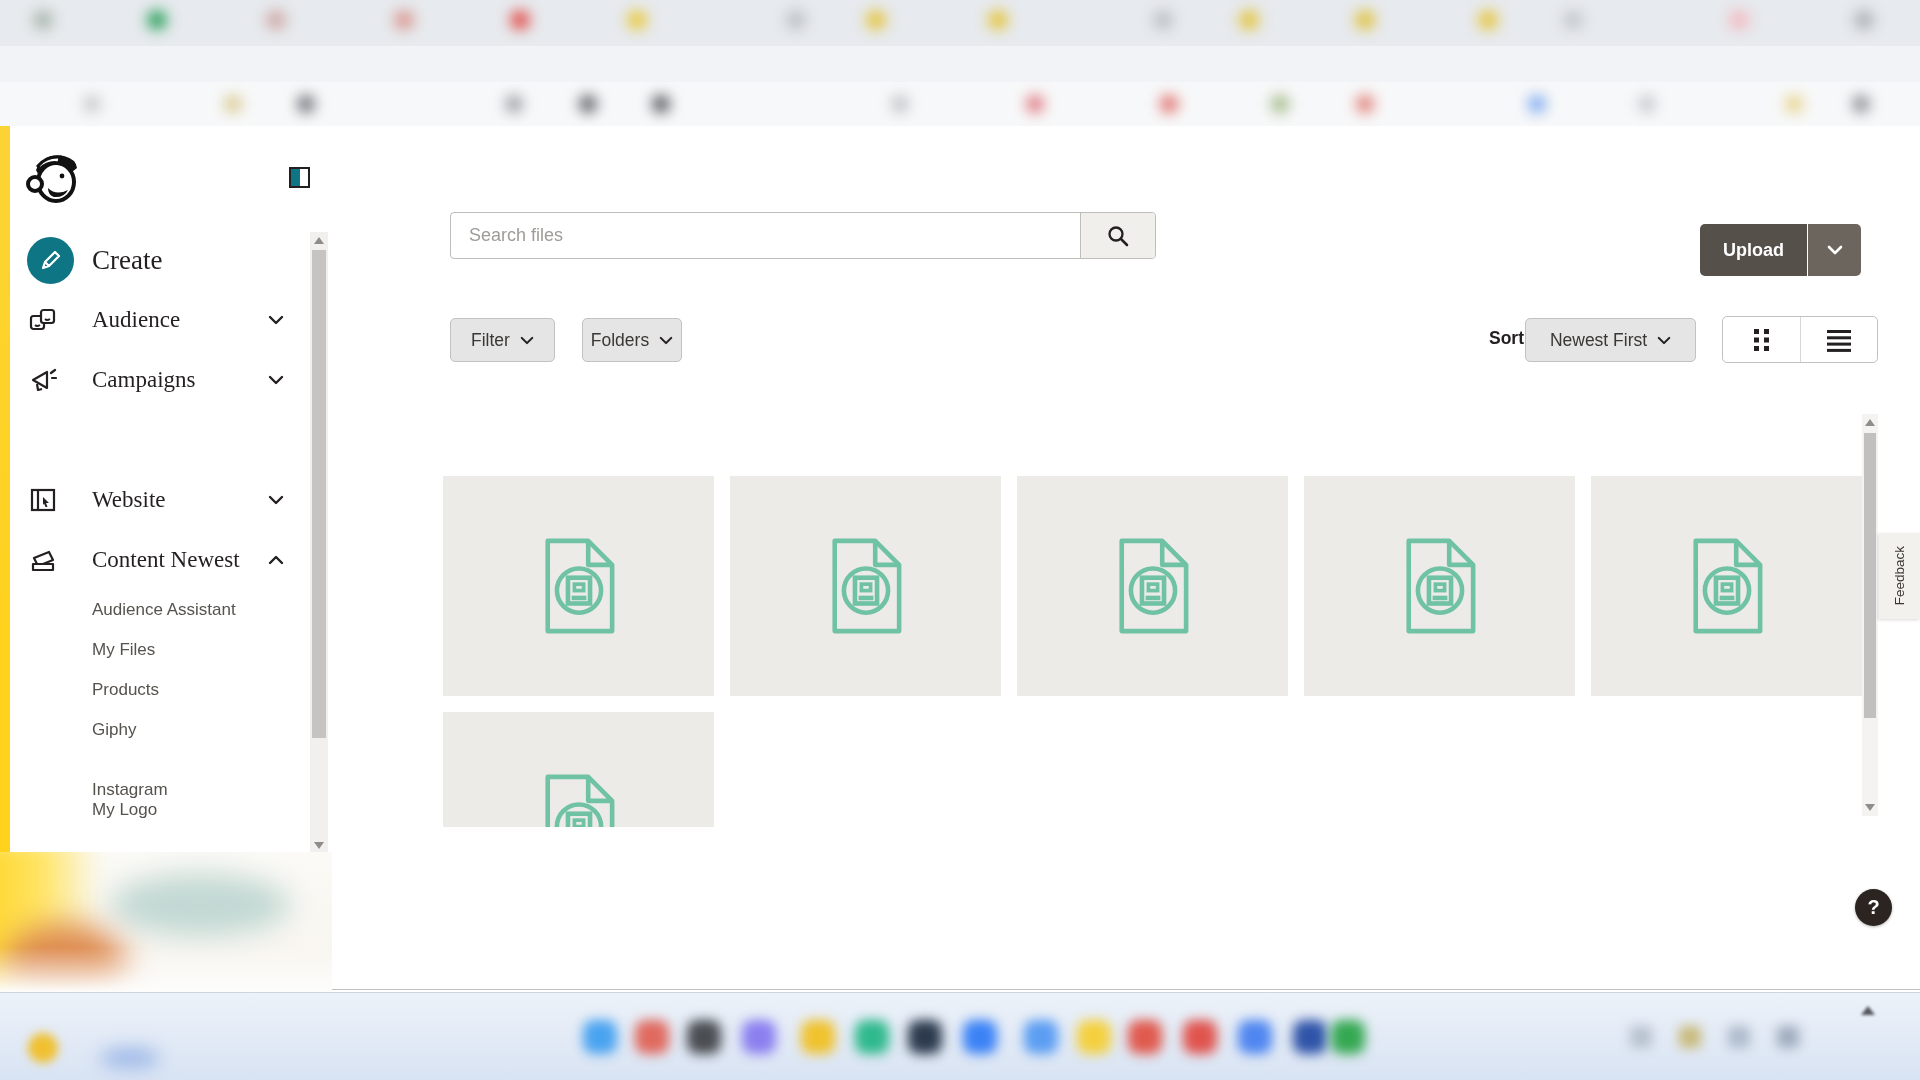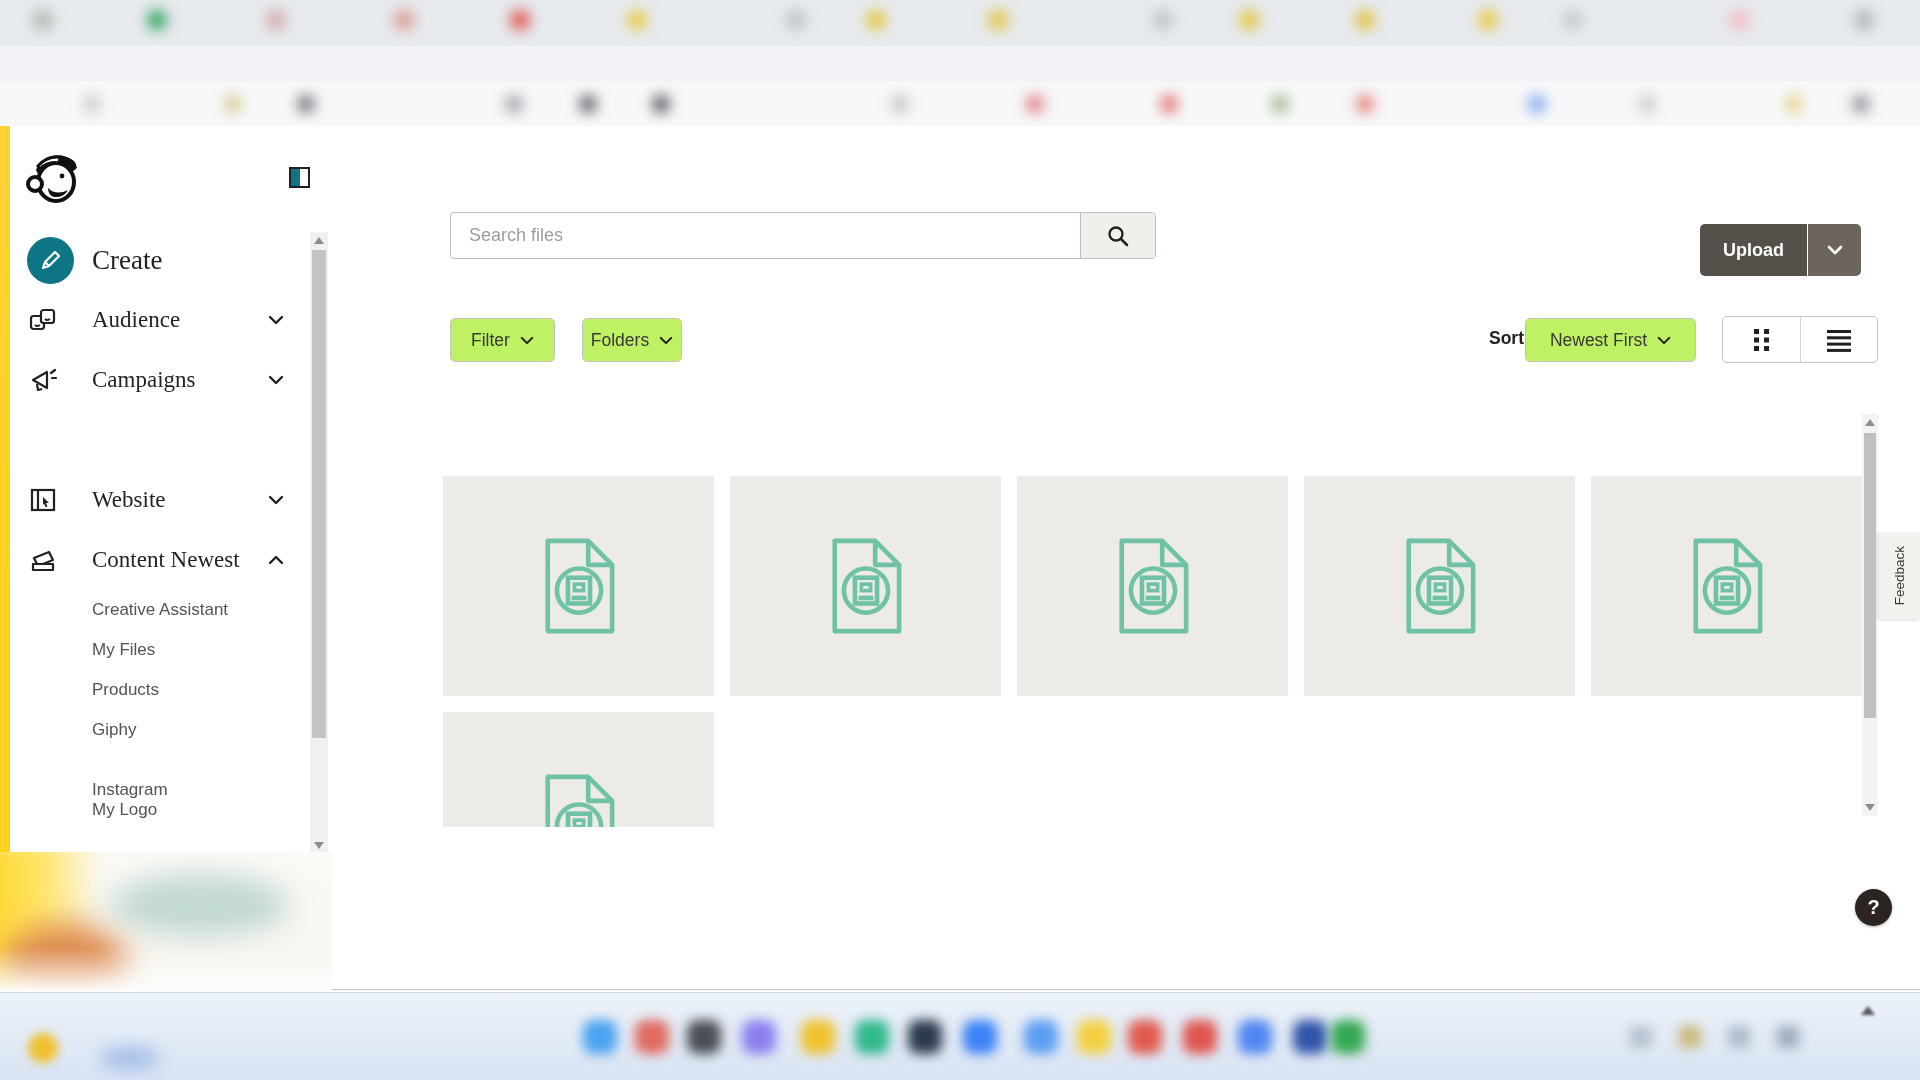--- a/index.html
+++ b/index.html
@@ -55,21 +55,21 @@
               align-items:center;justify-content:center;cursor:pointer;border-radius:0 3px 3px 0;}
 
   .upload-group{position:absolute;left:1370px;top:98px;height:52px;display:flex;}
   .upload-main{width:107px;background:#55504a;color:#fff;font-weight:bold;font-size:18px;
                display:flex;align-items:center;justify-content:center;border-radius:5px 0 0 5px;
                border-right:1px solid #fff;cursor:pointer;}
   .upload-caret{width:53px;background:#6b655e;display:flex;align-items:center;justify-content:center;
                 border-radius:0 5px 5px 0;cursor:pointer;}
 
   .pill-btn{position:absolute;top:192px;height:44px;box-sizing:border-box;border:1px solid #c4c2be;
-            border-radius:5px;background:#bef264;display:flex;align-items:center;justify-content:center;
+            border-radius:5px;background:#e5e5e5;display:flex;align-items:center;justify-content:center;
             gap:10px;font-size:17.5px;color:#3a3734;cursor:pointer;}
   .sort-label{position:absolute;left:1125px;top:202px;font-size:17.5px;font-weight:bold;color:#241f21;margin-left:34px;}
   .seg-control{position:absolute;left:1392px;top:190px;width:156px;height:47px;box-sizing:border-box;
                border:1px solid #c4c2be;border-radius:5px;background:#fff;display:flex;}
   .seg-cell{flex:1;display:flex;align-items:center;justify-content:center;cursor:pointer;}
   .seg-cell + .seg-cell{border-left:1px solid #d8d6d2;}
 
   .file-grid{position:absolute;left:113px;top:350px;width:1419px;height:351px;overflow:hidden;
              display:flex;flex-wrap:wrap;gap:16px;align-content:flex-start;}
   .tile{width:271px;height:220px;background:#edebe7;display:flex;align-items:center;
@@ -225,21 +225,21 @@
       <svg class="nicon" viewBox="0 0 28 28">
         <path d="M5 12 L20 6 L24 14 L9 20 Z" fill="none" stroke="#241f21" stroke-width="2.2" stroke-linejoin="round"></path>
         <path d="M4 18 L24 18 L24 24 L4 24 Z" fill="#fff" stroke="#241f21" stroke-width="2.2" stroke-linejoin="round"></path>
       </svg>
       <span class="nlabel">Content Newest</span>
       <svg class="chev" viewBox="0 0 16 10" style="transform:rotate(180deg)">
         <polyline points="2,2 8,8 14,2" fill="none" stroke="#241f21" stroke-width="2.4" stroke-linecap="round" stroke-linejoin="round"></polyline>
       </svg>
     </div>
 
-    <div class="subnav-item" style="top:472px">Creative Assistant</div>
+    <div class="subnav-item" style="top:472px">Audience Assistant</div>
     <div class="subnav-item" style="top:512px">My Files</div>
     <div class="subnav-item" style="top:552px">Products</div>
     <div class="subnav-item" style="top:592px">Giphy</div>
     <div class="subnav-item" style="top:652px">Instagram</div>
     <div class="subnav-item" style="top:672px">My Logo</div>
 
     <div class="sb-scroll">
       <div class="arr up"></div>
       <div class="thumb"></div>
       <div class="arr down"></div>

